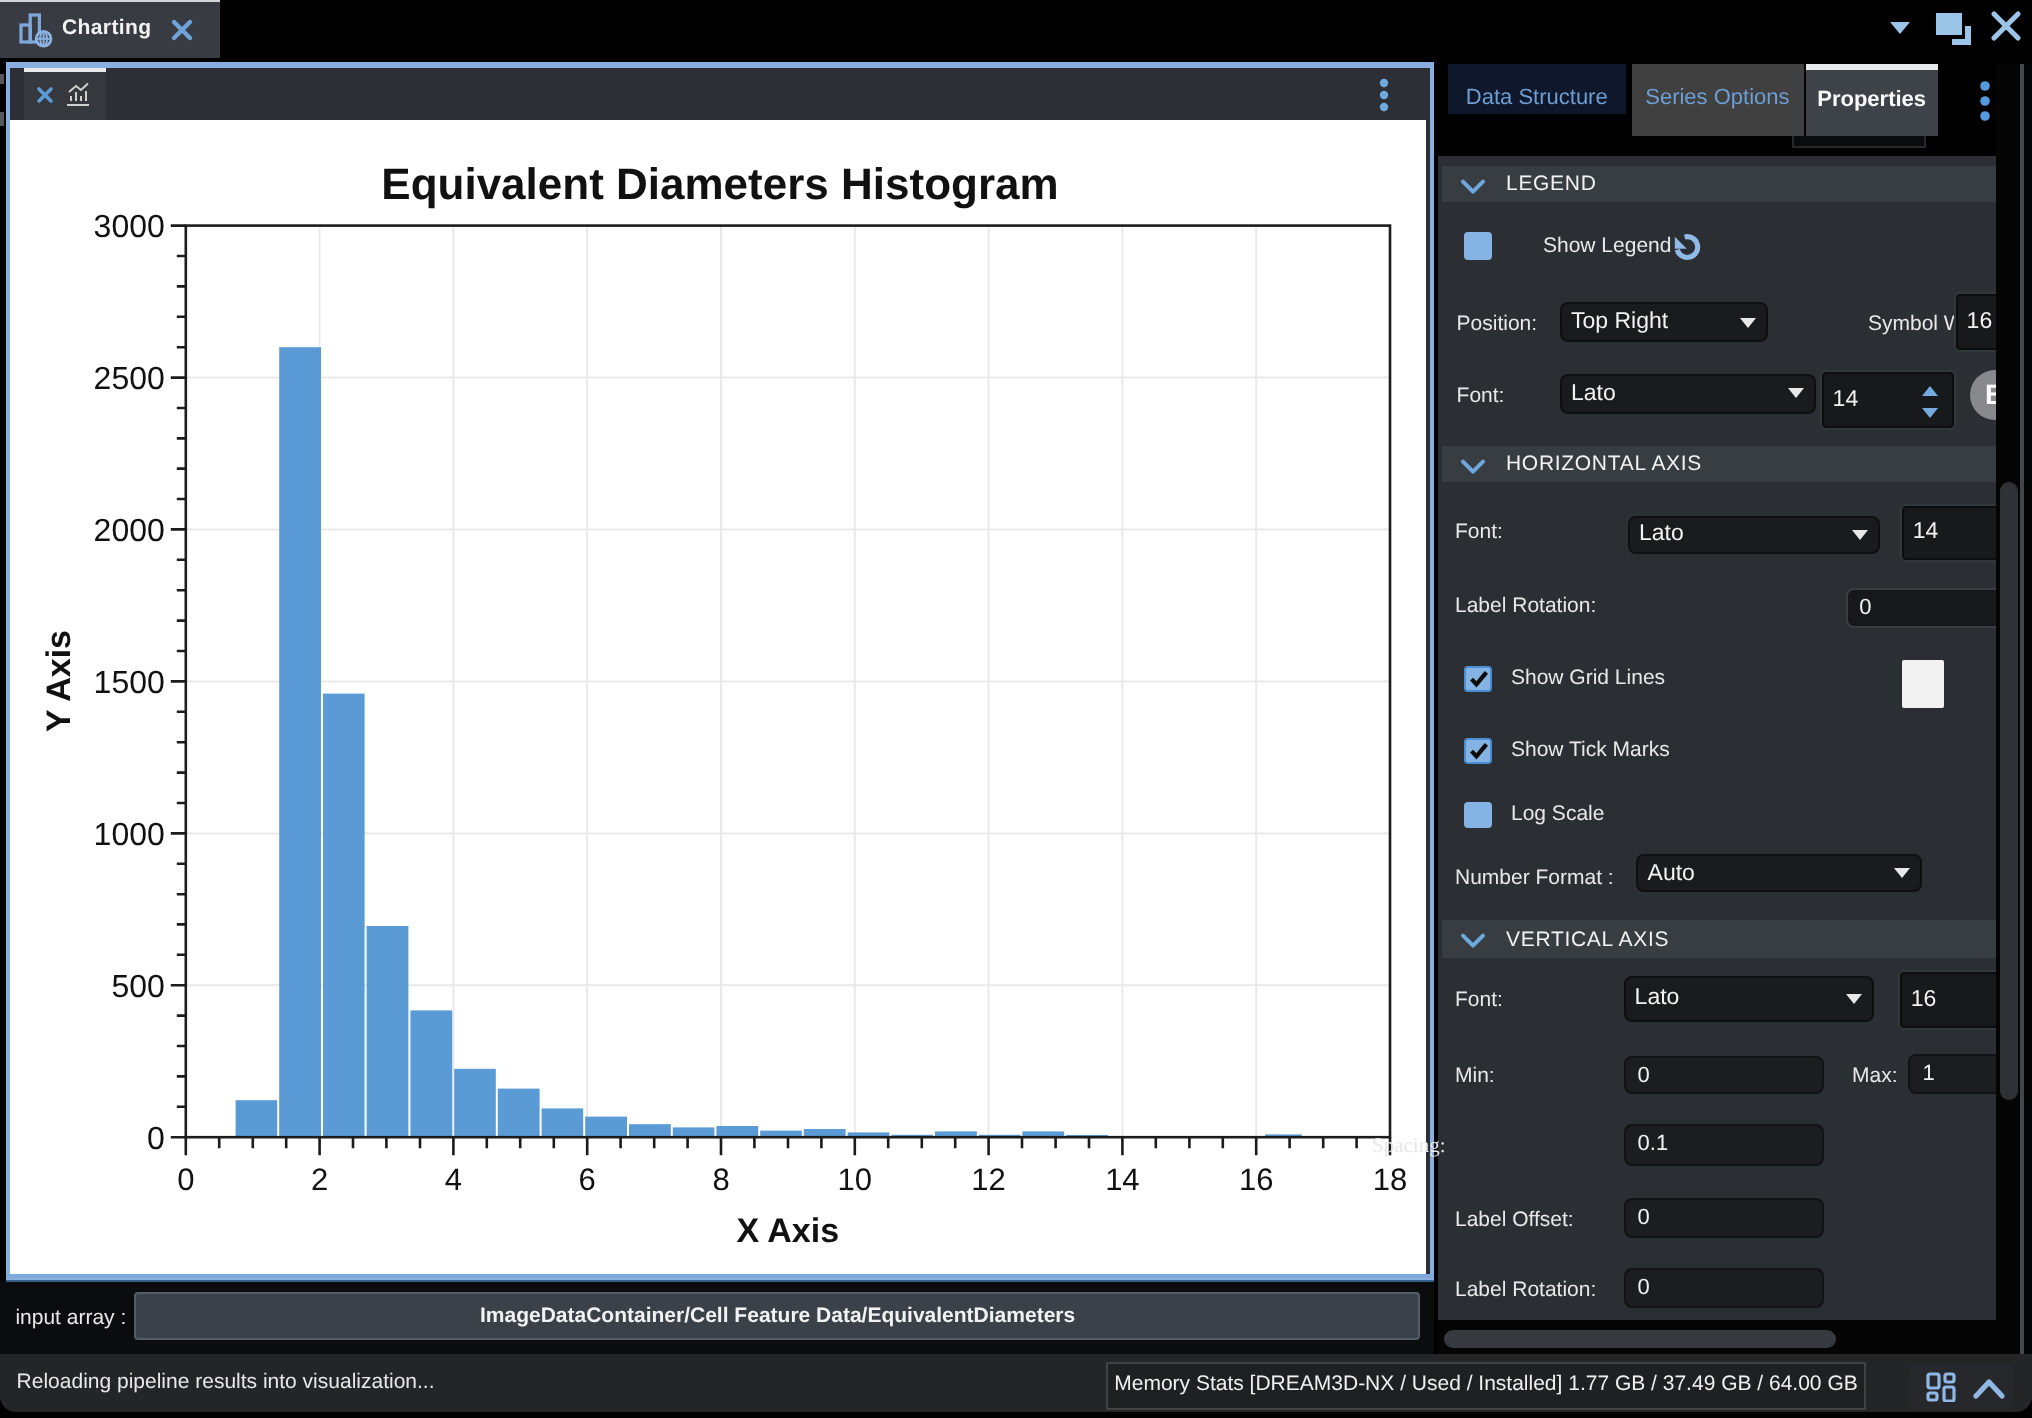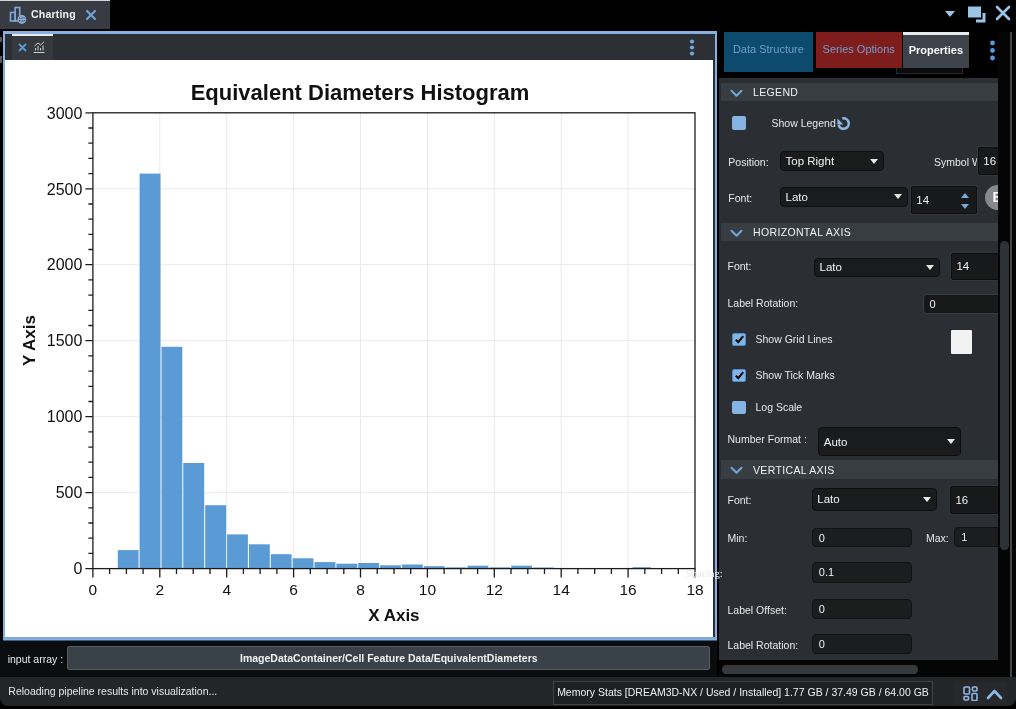--- a/index.html
+++ b/index.html
@@ -100,24 +100,24 @@
 <text x="489.3" y="534.8" text-anchor="middle" font-size="15.5" fill="#111">12</text>
 <text x="556.2" y="534.8" text-anchor="middle" font-size="15.5" fill="#111">14</text>
 <text x="623.1" y="534.8" text-anchor="middle" font-size="15.5" fill="#111">16</text>
 <text x="690.0" y="534.8" text-anchor="middle" font-size="15.5" fill="#111">18</text>
 <text x="355" y="39.5" text-anchor="middle" font-size="22" font-weight="bold" fill="#111">Equivalent Diameters Histogram</text>
 <text x="388.9" y="561" text-anchor="middle" font-size="17" font-weight="bold" fill="#111">X Axis</text>
 <text x="30" y="280.5" text-anchor="middle" font-size="17" font-weight="bold" fill="#111" transform="rotate(-90 30 280.5)">Y Axis</text>
     </svg></div>
 <div style="position:absolute;left:3px;top:636.8px;width:713.5px;height:2.7px;background:#7fa9da;"></div>
 <div style="position:absolute;left:3px;top:639.5px;width:713.5px;height:1.5px;background:#35608c;"></div>
-<div style="position:absolute;left:723.9px;top:32.4px;width:89px;height:40px;background:#0c4a6e;">
+<div style="position:absolute;left:723.9px;top:32.4px;width:89px;height:25px;background:#0f172a;">
     <div style="position:absolute;left:0;right:0;top:11px;text-align:center;color:#6d9ed4;font-size:11px;">Data Structure</div>
   </div>
-<div style="position:absolute;left:815.7px;top:32.4px;width:86px;height:35.6px;background:#7f1d1d;">
+<div style="position:absolute;left:815.7px;top:32.4px;width:86px;height:35.6px;background:#404040;">
     <div style="position:absolute;left:0;right:0;top:11px;text-align:center;color:#6d9ed4;font-size:11px;">Series Options</div>
   </div>
 <div style="position:absolute;left:903.1px;top:32.4px;width:65.5px;height:35.6px;background:#3e4349;border-top:3px solid #e8e9ea;padding-left:19px;">
     <div style="position:absolute;left:0;right:0;top:9px;text-align:center;color:#fafafa;font-size:11px;font-weight:bold;">Properties</div>
   </div>
 <svg style="position:absolute;left:988px;top:39px" width="9" height="24" viewBox="0 0 9 24">
 <g fill="#549ade">
       <circle cx="4.5" cy="4" r="2.4"></circle>
       <circle cx="4.5" cy="11.5" r="2.4"></circle>
       <circle cx="4.5" cy="19" r="2.4"></circle>
@@ -180,21 +180,21 @@
 <div class="lbl" style="left:755.5px;top:333px;">Show Grid Lines</div>
 <div style="position:absolute;left:951px;top:329.5px;width:20.5px;height:24.5px;background:#f2f2f2;border-radius:1px;"></div>
 <div class="cb" style="left:732px;top:368.6px;border:1.6px solid #4a8fd4;"></div>
 <svg style="position:absolute;left:733.5px;top:370.1px" width="11" height="11" viewBox="0 0 11 11">
 <path d="M1.8 5.6 L4.2 8.2 L9.2 2.2" fill="none" stroke="#0b0b0b" stroke-width="2.1"></path>
   </svg>
 <div class="lbl" style="left:755.5px;top:369px;">Show Tick Marks</div>
 <div class="cb" style="left:732px;top:400.7px;"></div>
 <div class="lbl" style="left:755.5px;top:401px;">Log Scale</div>
 <div class="lbl" style="left:727.5px;top:432.5px;">Number Format :</div>
-<div class="dd" style="left:818.3px;top:427.2px;width:142.6px;height:29px;">
+<div class="dd" style="left:818.3px;top:427.2px;width:142.6px;height:19px;">
     <span class="t">Auto</span>
     <span class="a"></span>
   </div>
 <div class="sect" style="top:460.2px;">
     <span>VERTICAL AXIS</span>
   </div>
 <svg style="position:absolute;left:730px;top:466px" width="13" height="9" viewBox="0 0 13 9">
 <path d="M1.5 1.8 L6.5 6.8 L11.5 1.8" fill="none" stroke="#6fa8dc" stroke-width="2" stroke-linecap="round" stroke-linejoin="round"></path>
   </svg>
 <div class="lbl" style="left:727.5px;top:493.5px;">Font:</div>

